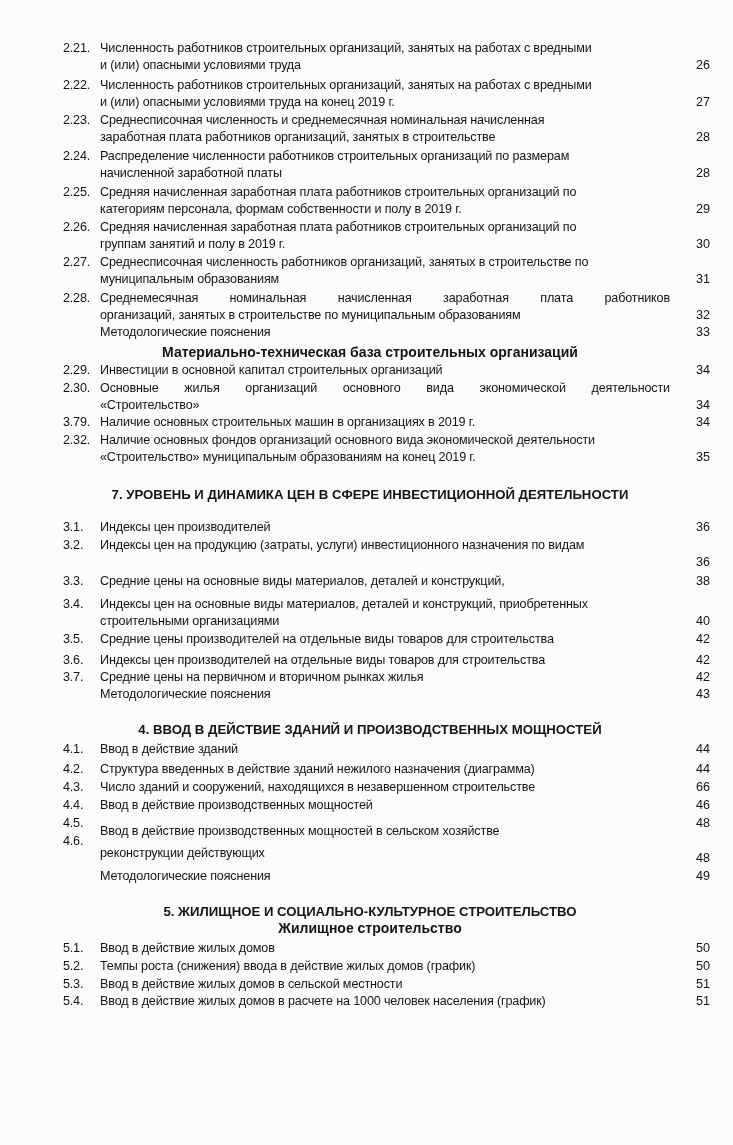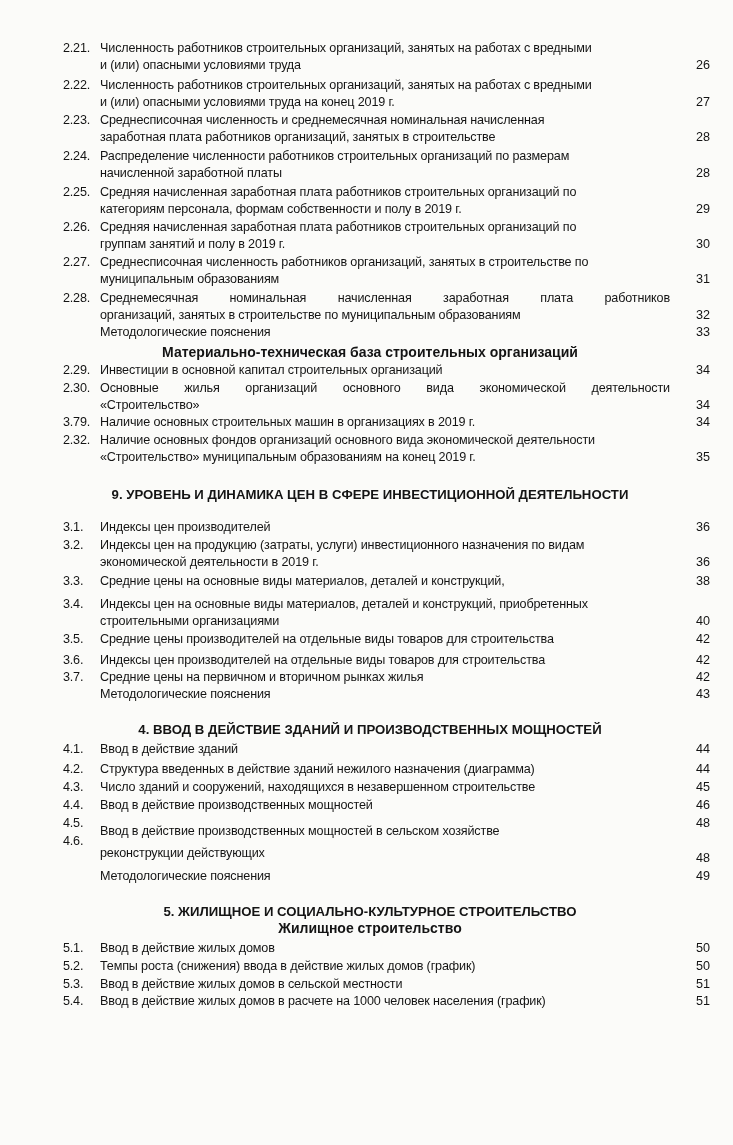--- a/index.html
+++ b/index.html
@@ -91,30 +91,29 @@
       <span class="num" style="top: 0px;">3.79.</span>
       <span class="line" style="top: 0px;">Наличие основных строительных машин в организациях в 2019 г.</span>
       <span class="page-no" style="top: 0px;">34</span>
     </div>
     <div class="entry" style="top: 432px; height: 34px;">
       <span class="num" style="top: 0px;">2.32.</span>
       <span class="line" style="top: 0px;">Наличие основных фондов организаций основного вида экономической деятельности</span>
       <span class="line" style="top: 17px;">«Строительство»  муниципальным образованиям на конец 2019 г.</span>
       <span class="page-no" style="top: 17px;">35</span>
     </div>
-    <div class="heading" style="top: 486px;">9. УРОВЕНЬ И ДИНАМИКА ЦЕН В СФЕРЕ ИНВЕСТИЦИОННОЙ ДЕЯТЕЛЬНОСТИ</div>
+    <div class="heading" style="top: 486px;">7. УРОВЕНЬ И ДИНАМИКА ЦЕН В СФЕРЕ ИНВЕСТИЦИОННОЙ ДЕЯТЕЛЬНОСТИ</div>
     <div class="entry" style="top: 519px; height: 17px;">
       <span class="num" style="top: 0px;">3.1.</span>
       <span class="line" style="top: 0px;">Индексы цен производителей</span>
       <span class="page-no" style="top: 0px;">36</span>
     </div>
     <div class="entry" style="top: 537px; height: 34px;">
       <span class="num" style="top: 0px;">3.2.</span>
       <span class="line" style="top: 0px;">Индексы цен на продукцию (затраты, услуги) инвестиционного назначения по видам</span>
-      <span class="line" style="top: 17px;">экономической деятельности в 2019 г.</span>
       <span class="page-no" style="top: 17px;">36</span>
     </div>
     <div class="entry" style="top: 573px; height: 17px;">
       <span class="num" style="top: 0px;">3.3.</span>
       <span class="line" style="top: 0px;">Средние цены на основные виды материалов, деталей и конструкций,</span>
       <span class="page-no" style="top: 0px;">38</span>
     </div>
     <div class="entry" style="top: 596px; height: 34px;">
       <span class="num" style="top: 0px;">3.4.</span>
       <span class="line" style="top: 0px;">Индексы цен на основные виды  материалов, деталей и конструкций, приобретенных</span>
@@ -147,21 +146,21 @@
       <span class="page-no" style="top: 0px;">44</span>
     </div>
     <div class="entry" style="top: 761px; height: 17px;">
       <span class="num" style="top: 0px;">4.2.</span>
       <span class="line" style="top: 0px;">Структура введенных в действие зданий нежилого назначения (диаграмма)</span>
       <span class="page-no" style="top: 0px;">44</span>
     </div>
     <div class="entry" style="top: 779px; height: 17px;">
       <span class="num" style="top: 0px;">4.3.</span>
       <span class="line" style="top: 0px;">Число зданий и сооружений, находящихся в незавершенном строительстве</span>
-      <span class="page-no" style="top: 0px;">45</span>
+      <span class="page-no" style="top: 0px;">66</span>
     </div>
     <div class="entry" style="top: 797px; height: 17px;">
       <span class="num" style="top: 0px;">4.4.</span>
       <span class="line" style="top: 0px;">Ввод в действие производственных мощностей</span>
       <span class="page-no" style="top: 0px;">46</span>
     </div>
     <div class="entry" style="top: 815px; height: 17px;">
       <span class="num" style="top: 0px;">4.5.</span>
       <span class="line" style="top: 8px;">Ввод в действие производственных мощностей в сельском хозяйстве</span>
       <span class="page-no" style="top: 0px;">48</span>

